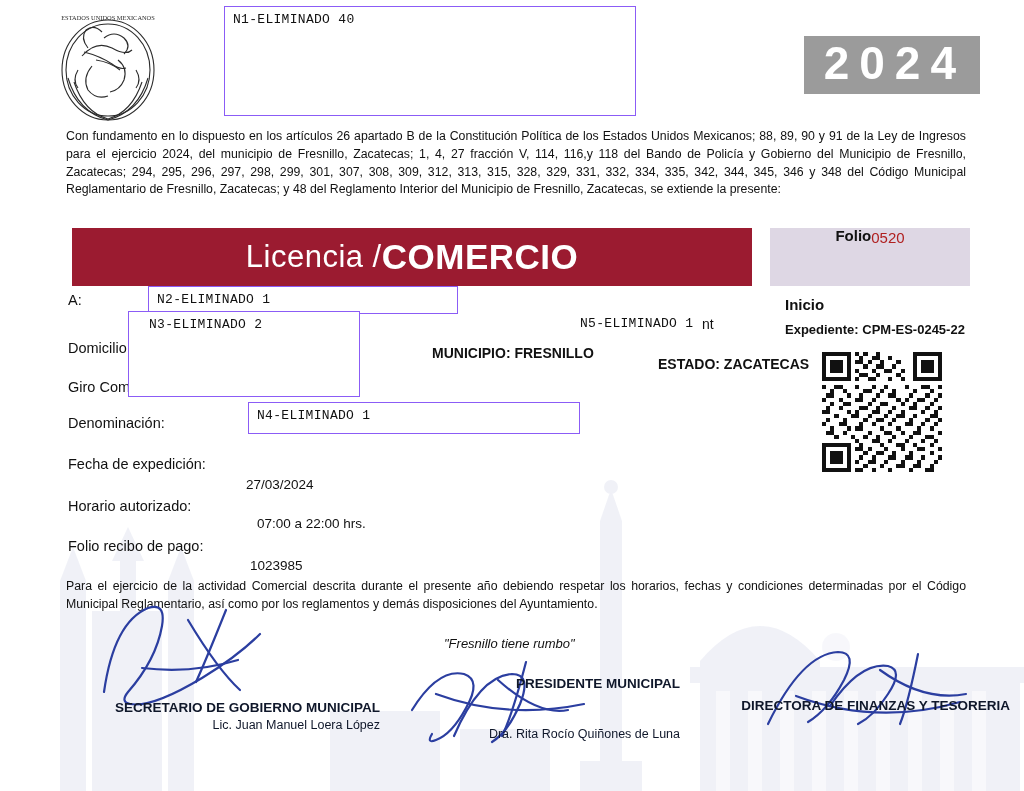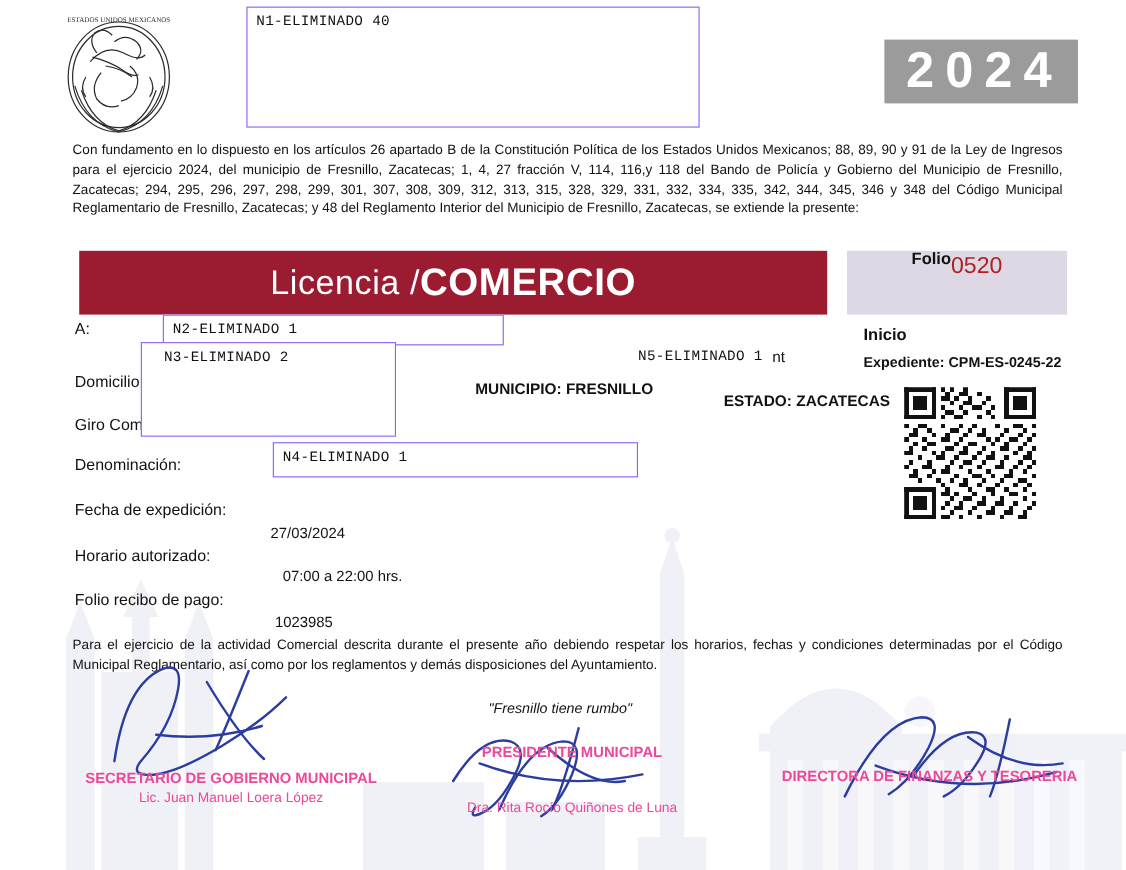--- a/index.html
+++ b/index.html
@@ -57,41 +57,41 @@
   }
   .ribbon .t1{color:#fff;font-size:31px;font-weight:normal;letter-spacing:.5px;}
   .ribbon .t2{color:#fff;font-size:35px;font-weight:bold;letter-spacing:.5px;}
 
   .folio-box{
     position:absolute;left:770px;top:228px;width:200px;height:58px;
     background:#ded7e4;
     display:flex;flex-direction:row;justify-content:center;
   }
   .folio-label{font-size:15px;font-weight:bold;color:#111;line-height:1.1;}
-  .folio-num{font-size:21px;color:#b02020;line-height:1.3;}
+  .folio-num{font-size:15px;color:#b02020;line-height:1.3;}
 
   .lbl{position:absolute;font-size:14.5px;color:#111;}
 
   .center-line{position:absolute;font-size:14px;font-weight:bold;color:#111;}
 
   .inicio{position:absolute;left:785px;top:296px;font-size:15px;font-weight:bold;}
   .expediente{position:absolute;left:785px;top:322px;font-size:13px;font-weight:bold;}
 
   .qr{position:absolute;left:822px;top:352px;width:120px;height:120px;}
 
   .val{position:absolute;font-size:13.5px;color:#111;}
 
   .footnote{
     position:absolute;left:66px;top:578px;width:900px;
     font-size:12.3px;line-height:1.45;text-align:justify;color:#111;
   }
 
   .motto{position:absolute;left:444px;top:636px;font-size:13px;font-style:italic;color:#111;}
 
-  .sig{position:absolute;text-align:center;font-size:13.5px;font-weight:bold;color:#ec4899;}
+  .sig{position:absolute;text-align:right;font-size:13.5px;font-weight:bold;color:#0f172a;}
   .sig .name{font-weight:normal;font-size:12.5px;display:block;margin-top:3px;}
 
   .scribble{position:absolute;}
   svg{display:block;}
 </style>
 </head>
 <body>
 
 <div class="page">
 

